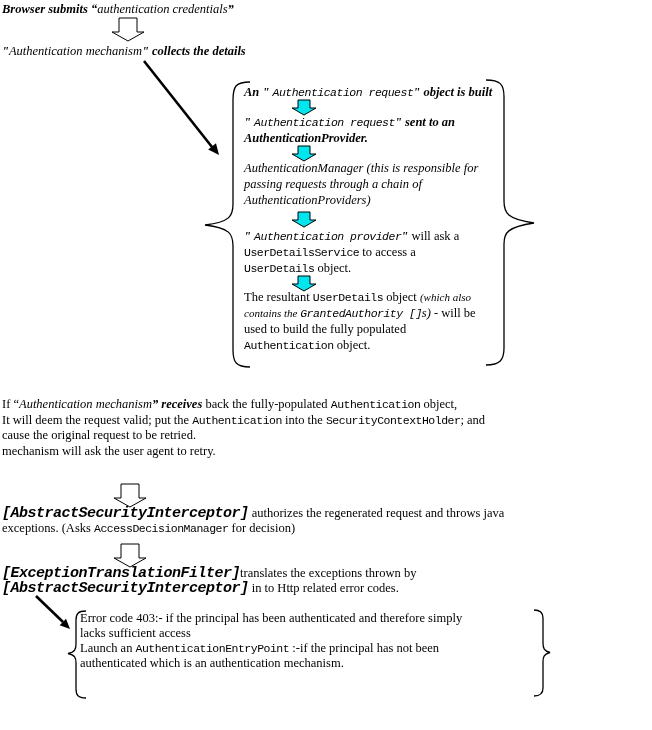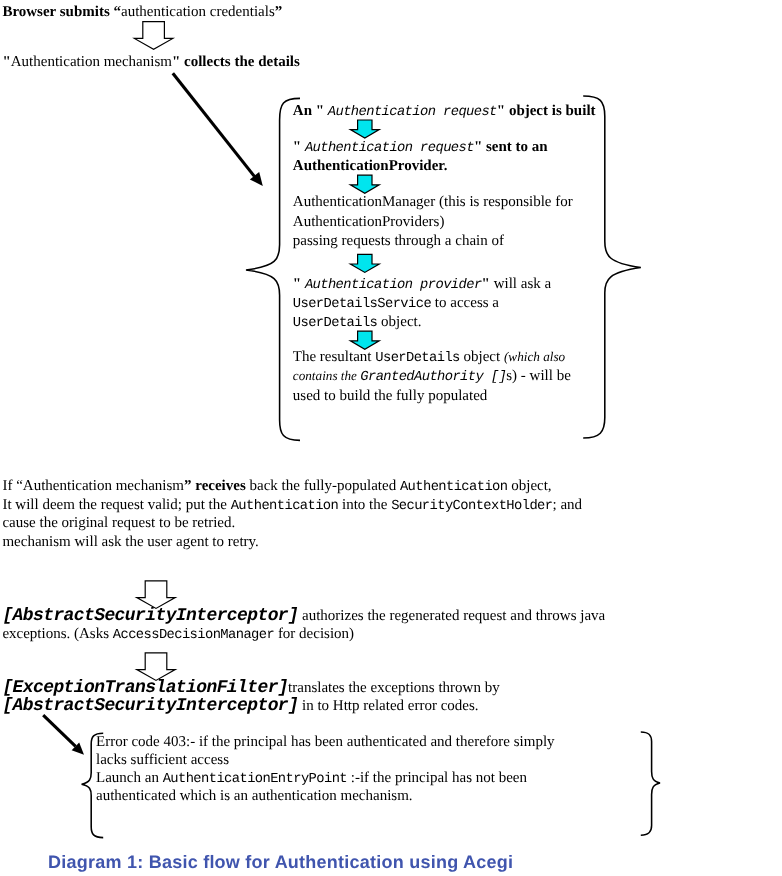--- a/index.html
+++ b/index.html
@@ -7,22 +7,22 @@
     position:relative;width:652px;height:730px;background:#ffffff;
     font-family:"Liberation Serif",serif;font-size:12.5px;color:#000;
     overflow:hidden;
   }
   .overlay{position:absolute;left:0;top:0;width:652px;height:730px;}
   .blk{position:absolute;white-space:nowrap;}
   .lh16 .line{height:16px;line-height:16px;white-space:nowrap;}
   .lh155 .line{height:15.5px;line-height:15.5px;white-space:nowrap;}
   .lh15 .line{height:15px;line-height:15px;white-space:nowrap;}
   .sg-n{}
-  .sg-b{font-weight:700;}
-  .sg-i{}
+  .sg-b{font-weight:700;font-style:italic;}
+  .sg-i{font-style:italic;}
   .sg-is{font-style:italic;font-size:11px;font-family:Liberation Serif, serif;}
   .sg-m{font-family:"Liberation Mono","DejaVu Sans Mono",monospace;font-size:11.5px;letter-spacing:-0.5px;}
   .sg-mi{font-family:"Liberation Mono","DejaVu Sans Mono",monospace;font-size:11.5px;letter-spacing:-0.5px;font-style:italic;}
   .sg-mbi{font-family:"Liberation Mono","DejaVu Sans Mono",monospace;font-size:15px;letter-spacing:-0.5px;font-style:italic;font-weight:700;}
   .caption{
     position:absolute;left:40px;top:710px;
     font-family:"Liberation Sans",sans-serif;font-weight:700;font-size:15px;
     color:#4055ae;letter-spacing:0.2px;white-space:nowrap;
   }
   .shape-hollow{fill:#ffffff;stroke:#000000;stroke-width:1;}
@@ -68,32 +68,33 @@
 
   <div class="blk lh16" style="left:244px;top:84px;">
     <div class="line"><span class="sg-b">An " </span><span class="sg-mi">Authentication request</span><span class="sg-b">" object is built</span></div>
   </div>
   <div class="blk lh16" style="left:244px;top:114px;">
     <div class="line"><span class="sg-b">" </span><span class="sg-mi">Authentication request</span><span class="sg-b">" sent to an</span></div>
     <div class="line"><span class="sg-b">AuthenticationProvider.</span></div>
   </div>
   <div class="blk lh16" style="left:244px;top:160px;">
     <div class="line"><span class="sg-i">AuthenticationManager (this is responsible for</span></div>
+    <div class="line"><span class="sg-i">passing requests through a chain of</span></div>
     <div class="line"><span class="sg-i">AuthenticationProviders)</span></div>
-    <div class="line"><span class="sg-i">passing requests through a chain of</span></div>
   </div>
   <div class="blk lh16" style="left:244px;top:228px;">
     <div class="line"><span class="sg-b">" </span><span class="sg-mi">Authentication provider</span><span class="sg-b">"</span><span class="sg-n"> will ask a</span></div>
     <div class="line"><span class="sg-m">UserDetailsService</span><span class="sg-n"> to access a</span></div>
     <div class="line"><span class="sg-m">UserDetails</span><span class="sg-n"> object.</span></div>
   </div>
   <div class="blk lh16" style="left:244px;top:289px;">
     <div class="line"><span class="sg-n">The resultant </span><span class="sg-m">UserDetails</span><span class="sg-n"> object </span><span class="sg-is">(which also</span></div>
     <div class="line"><span class="sg-is">contains the </span><span class="sg-mi">GrantedAuthority []</span><span class="sg-i">s)</span><span class="sg-n"> - will be</span></div>
     <div class="line"><span class="sg-n">used to build the fully populated</span></div>
+    <div class="line"><span class="sg-m">Authentication</span><span class="sg-n"> object.</span></div>
   </div>
 
   <div class="blk lh155" style="left:2px;top:397px;">
     <div class="line"><span class="sg-n">If “</span><span class="sg-i">Authentication mechanism</span><span class="sg-b">” receives</span><span class="sg-n"> back the fully-populated </span><span class="sg-m">Authentication</span><span class="sg-n"> object,</span></div>
     <div class="line"><span class="sg-n">It will deem the request valid; put the </span><span class="sg-m">Authentication</span><span class="sg-n"> into the </span><span class="sg-m">SecurityContextHolder</span><span class="sg-n">; and</span></div>
     <div class="line"><span class="sg-n">cause the original request to be retried.</span></div>
     <div class="line"><span class="sg-n">mechanism will ask the user agent to retry.</span></div>
   </div>
 
   <div class="blk lh15" style="left:2px;top:506px;">
@@ -106,15 +107,14 @@
     <div class="line"><span class="sg-mbi">[AbstractSecurityInterceptor]</span><span class="sg-n"> in to Http related error codes.</span></div>
   </div>
 
   <div class="blk lh15" style="left:80px;top:611px;">
     <div class="line"><span class="sg-n">Error code 403:- if the principal has been authenticated and therefore simply</span></div>
     <div class="line"><span class="sg-n">lacks sufficient access</span></div>
     <div class="line"><span class="sg-n">Launch an </span><span class="sg-m">AuthenticationEntryPoint</span><span class="sg-n"> :-if the principal has not been</span></div>
     <div class="line"><span class="sg-n">authenticated which is an authentication mechanism.</span></div>
   </div>
 
-  <div class="caption">Diagram 1: Basic flow for Authentication using Acegi</div>
 
 </div>
 
 </body></html>

